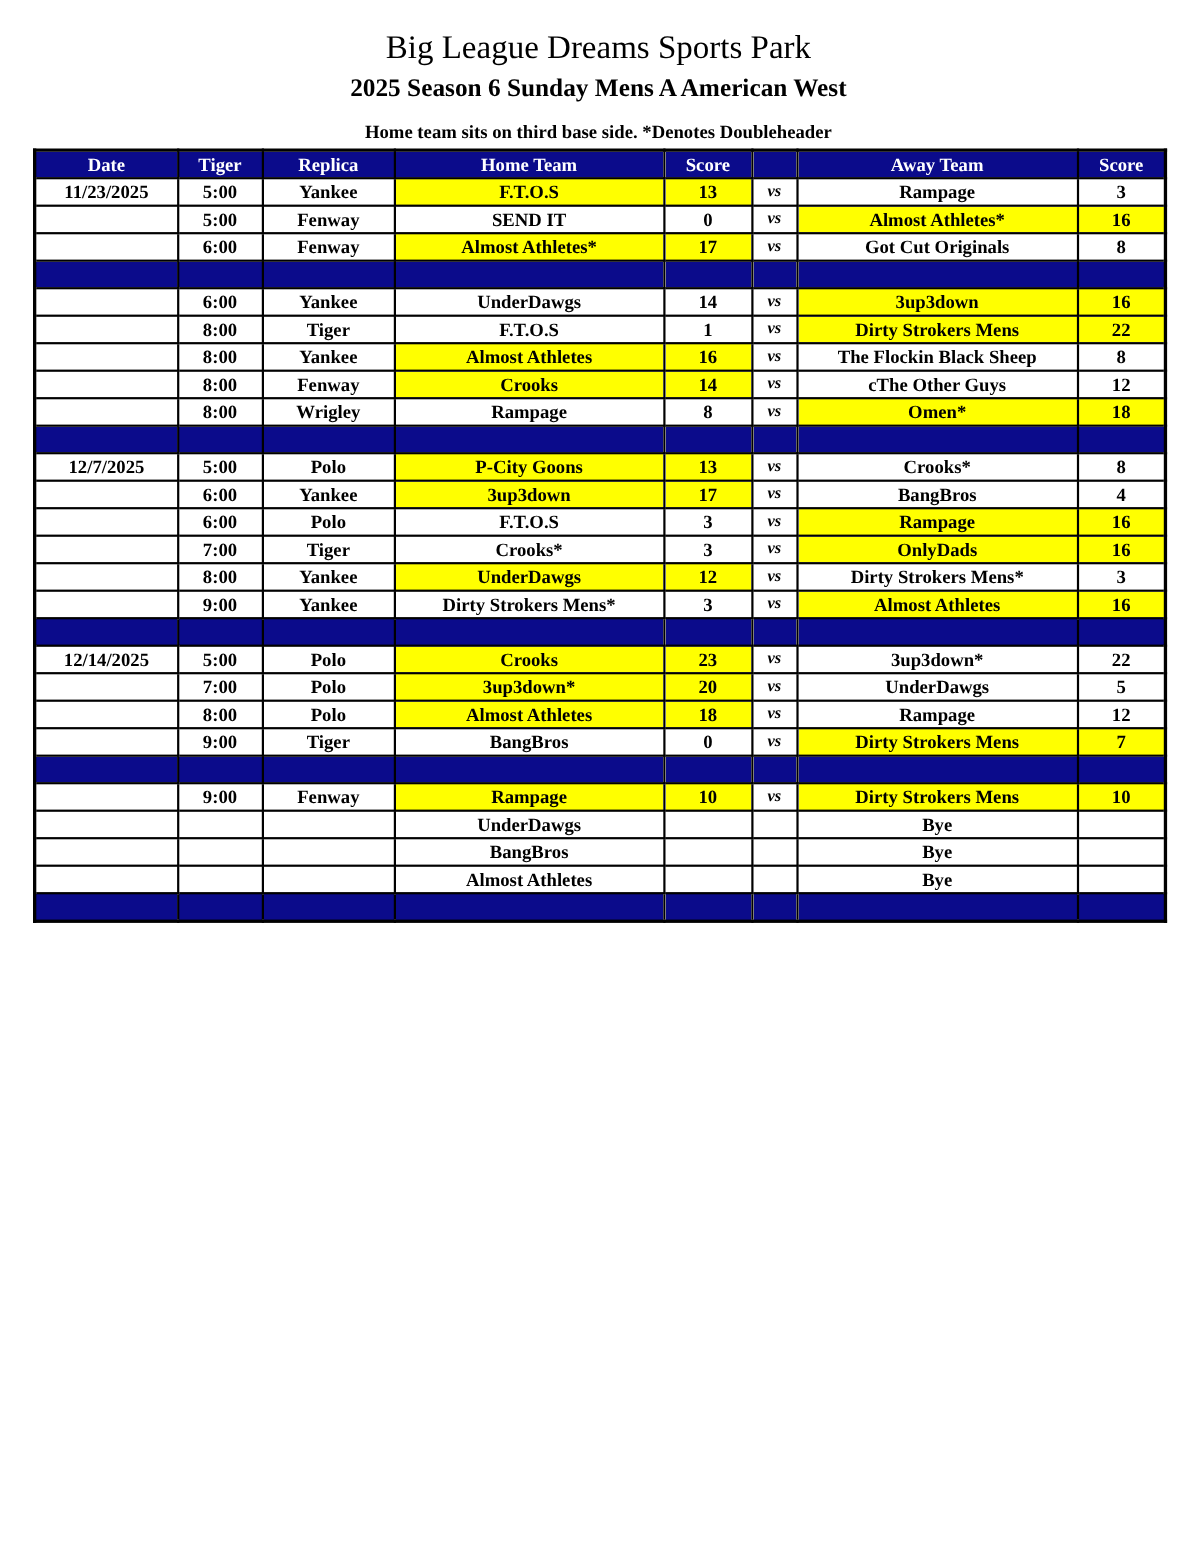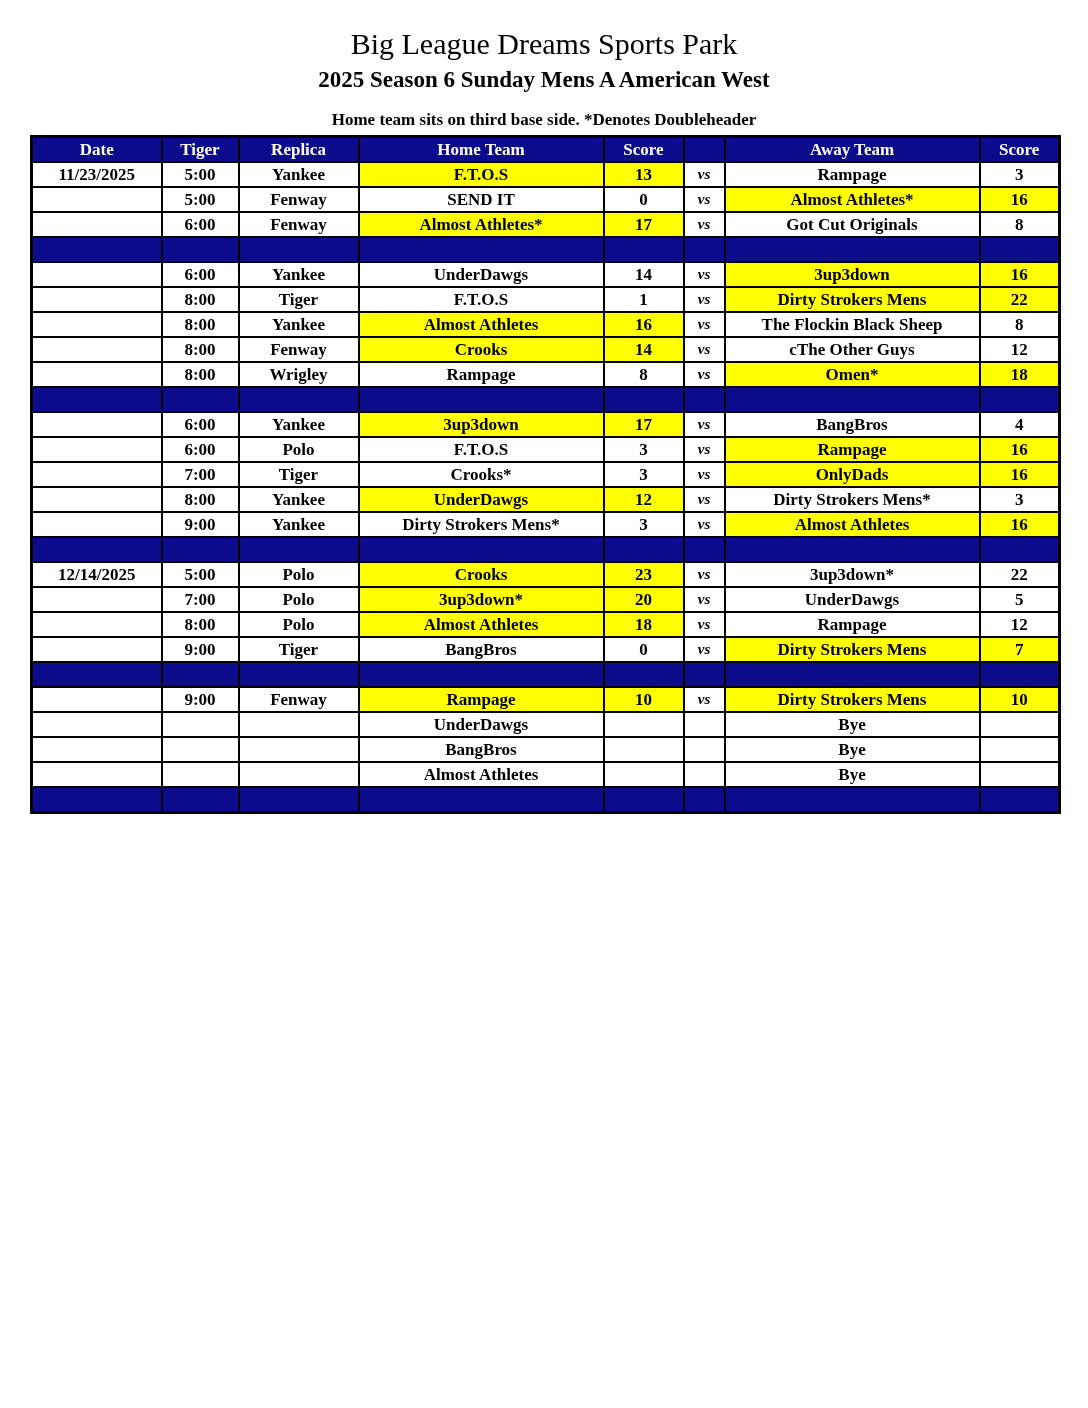--- a/index.html
+++ b/index.html
@@ -197,20 +197,30 @@
         <td></td>
         <td></td>
         <td></td>
         <td></td>
         <td></td>
         <td></td>
         <td></td>
         <td></td>
       </tr>
       <tr>
+        <td>12/7/2025</td>
+        <td>5:00</td>
+        <td>Polo</td>
+        <td class="win">P-City Goons</td>
+        <td class="win">13</td>
+        <td class="vs">vs</td>
+        <td>Crooks*</td>
+        <td>8</td>
+      </tr>
+      <tr>
         <td></td>
         <td>6:00</td>
         <td>Yankee</td>
         <td class="win">3up3down</td>
         <td class="win">17</td>
         <td class="vs">vs</td>
         <td>BangBros</td>
         <td>4</td>
       </tr>
       <tr>

